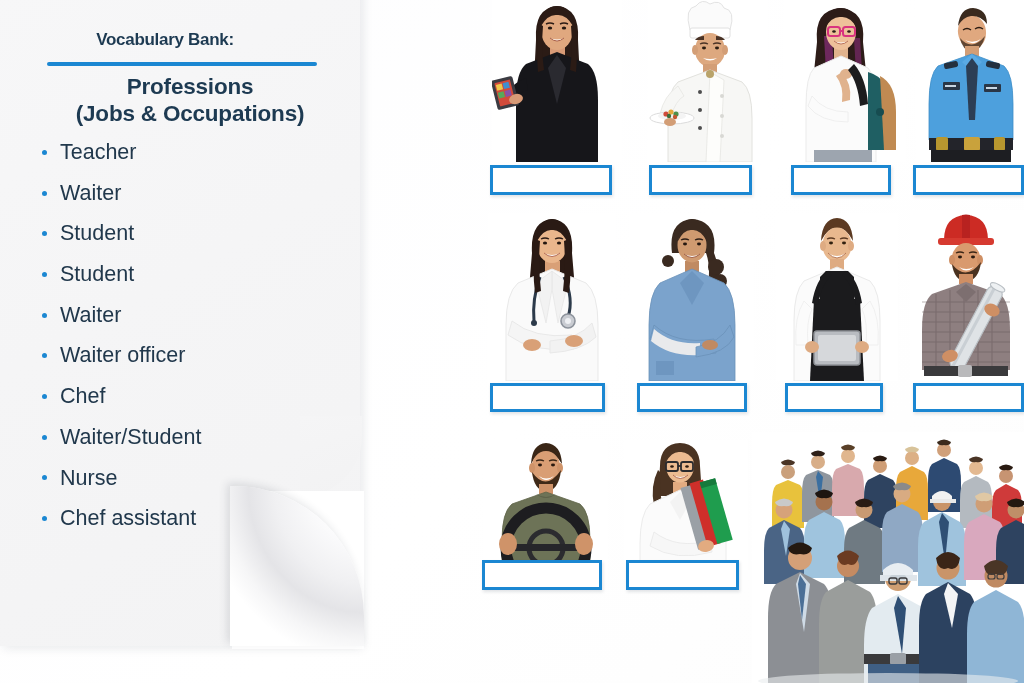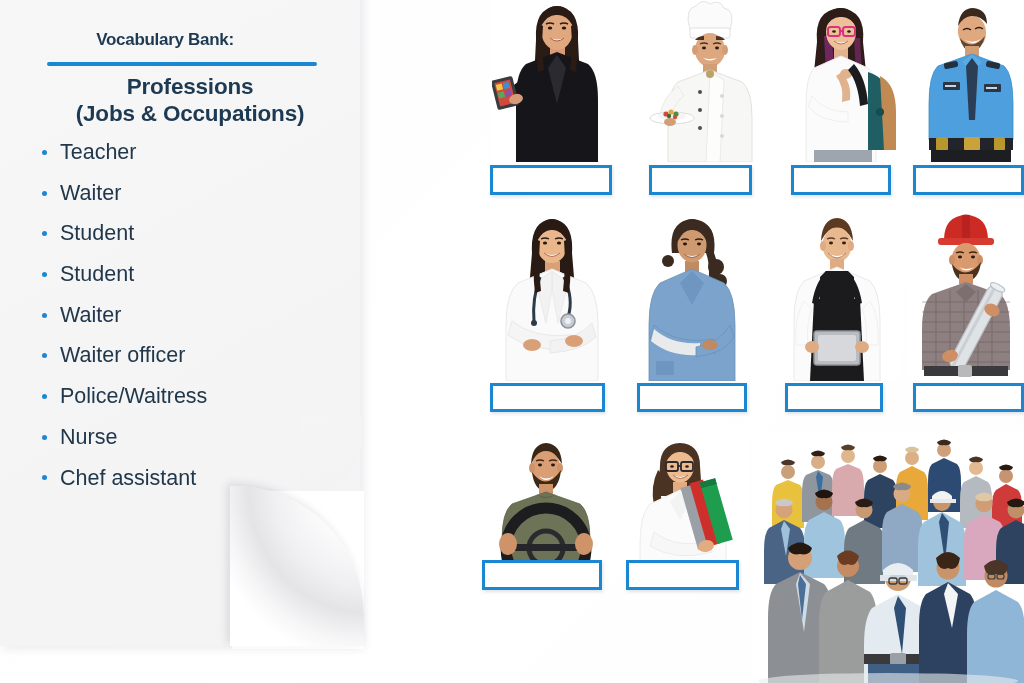--- a/index.html
+++ b/index.html
@@ -203,21 +203,25 @@
         <li>
           <span class="vb-bullet"></span>
           <span>Waiter</span>
         </li>
         <li>
           <span class="vb-bullet"></span>
           <span>Waiter officer</span>
         </li>
         <li>
           <span class="vb-bullet"></span>
-          <span>Police/Waitress</span>
+          <span>Chef</span>
+        </li>
+        <li>
+          <span class="vb-bullet"></span>
+          <span>Waiter/Student</span>
         </li>
         <li>
           <span class="vb-bullet"></span>
           <span>Nurse</span>
         </li>
         <li>
           <span class="vb-bullet"></span>
           <span>Chef assistant</span>
         </li>
       </ul>

